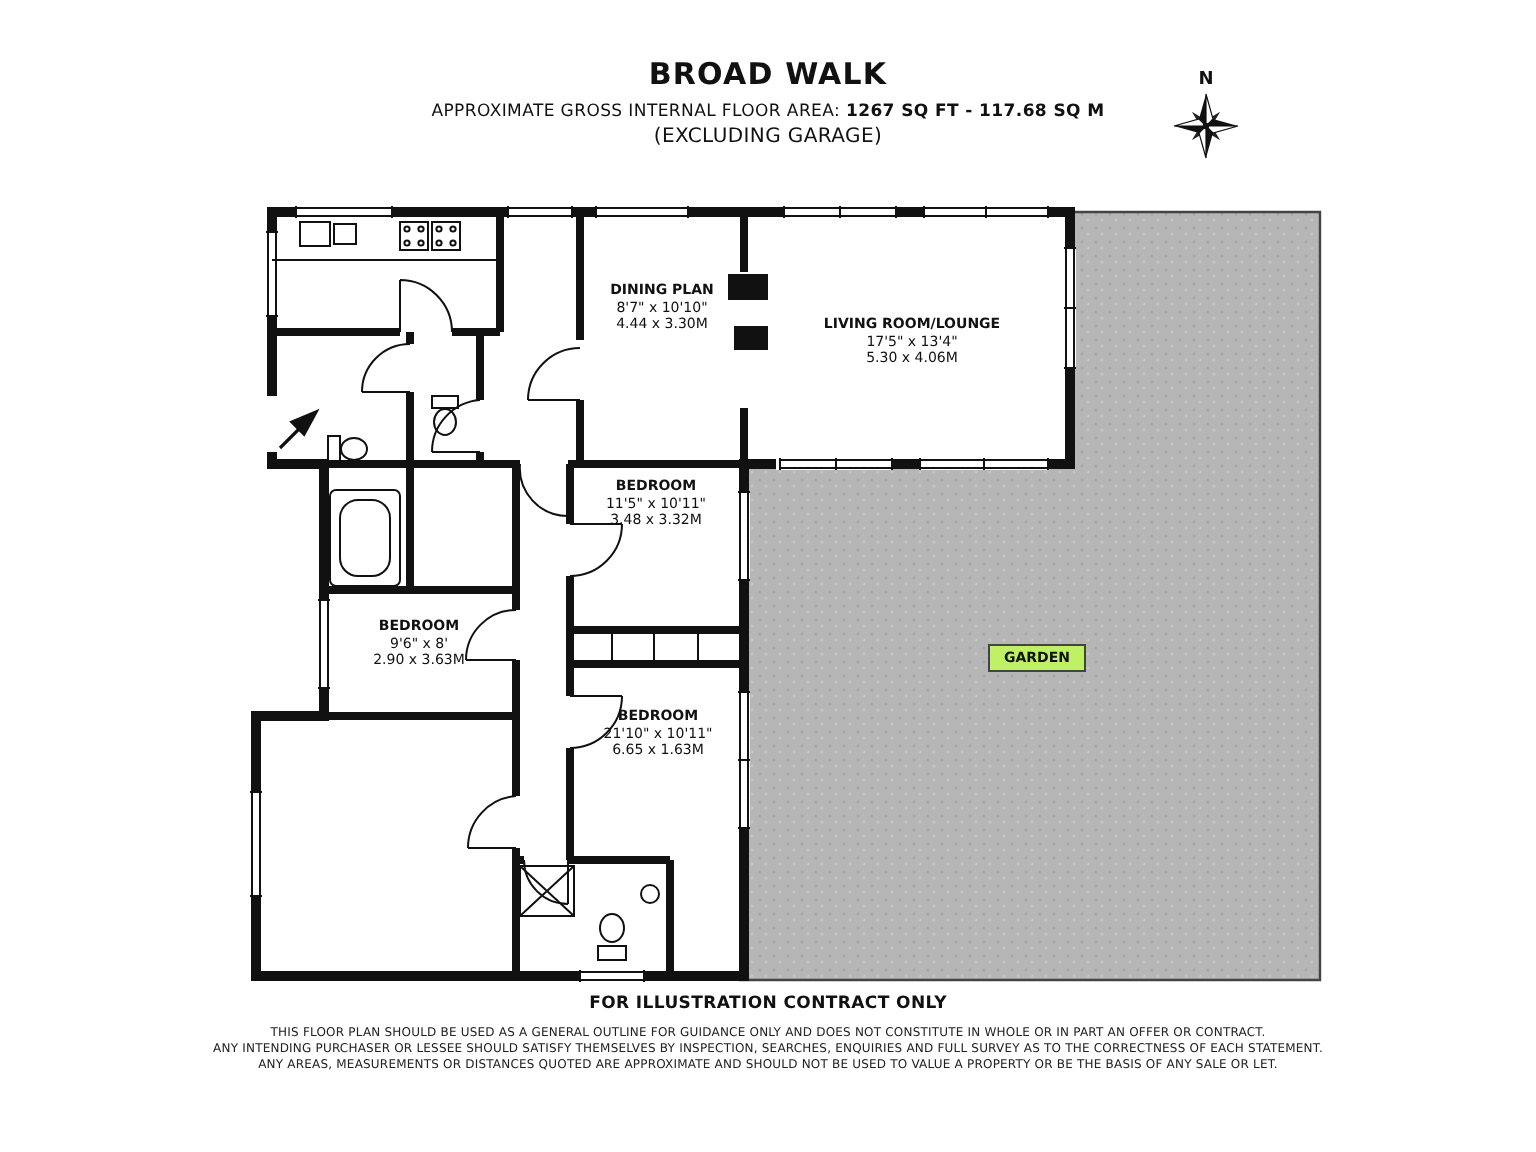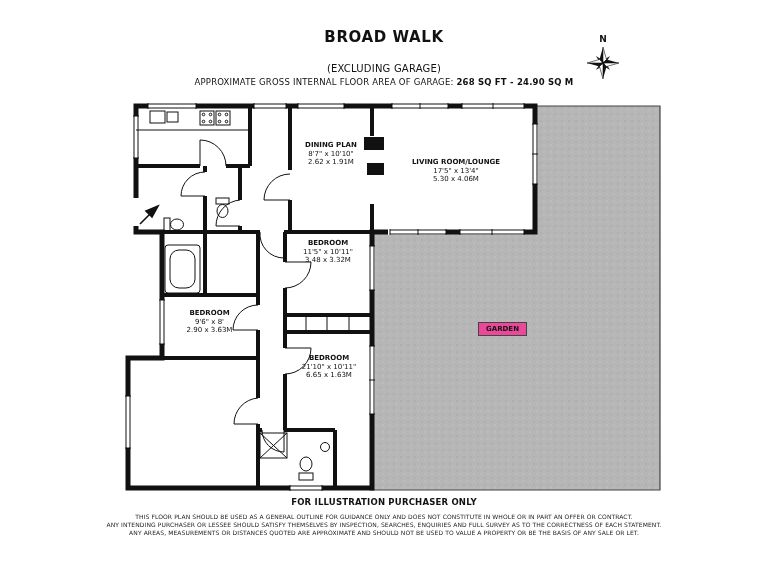--- a/index.html
+++ b/index.html
@@ -10,34 +10,34 @@
   .sub{font-size:8.5px;letter-spacing:.2px;}
   .sub b{font-weight:bold;}
   .sub1{top:51px;}
   .sub2{top:63px;font-size:10px;}
   .sub3{top:77px;}
   #plan{position:absolute;left:0;top:0;}
   svg text{font-family:"DejaVu Sans", sans-serif;}
   .room-label{position:absolute;text-align:center;font-size:7px;line-height:8.5px;color:#111;}
   .room-label span{display:block;}
   .room-label .rn{font-weight:bold;}
-  .garden-tag{position:absolute;left:478px;top:322px;background:#ec4899;border:1px solid #444;
+  .garden-tag{position:absolute;left:494px;top:322px;background:#bef264;border:1px solid #444;
               font-size:7px;line-height:8px;padding:2px 7px;font-weight:bold;}
   .foot1{top:497px;font-size:8.5px;font-weight:bold;letter-spacing:.2px;}
   .disc{position:absolute;left:0;width:100%;text-align:center;font-size:6px;line-height:8px;color:#222;letter-spacing:.1px;}
   .d1{top:513px;} .d2{top:521px;} .d3{top:529px;}
 </style>
 </head>
 <body>
 
 <div id="page">
 
   <div class="center title">BROAD WALK</div>
+  <div class="center sub sub1"><span>APPROXIMATE GROSS INTERNAL FLOOR AREA: </span><b>1267 SQ FT - 117.68 SQ M</b></div>
   <div class="center sub sub2">(EXCLUDING GARAGE)</div>
-  <div class="center sub sub3"><span>APPROXIMATE GROSS INTERNAL FLOOR AREA OF GARAGE: </span><b>268 SQ FT - 24.90 SQ M</b></div>
 
   <svg id="plan" width="768" height="576" viewBox="0 0 768 576">
     <defs>
       <pattern id="gtex" width="7" height="7" patternUnits="userSpaceOnUse">
         <rect width="7" height="7" fill="#b6b6b6"></rect>
         <circle cx="2" cy="2" r="0.8" fill="#a6a6a6"></circle>
         <circle cx="5" cy="5" r="0.8" fill="#c5c5c5"></circle>
       </pattern>
     </defs>
 
@@ -175,21 +175,21 @@
       <polygon points="-16,0 0,0 -3.5,3.5" fill="#111"></polygon>
       <polygon points="-16,0 0,0 -3.5,-3.5" fill="#fff" stroke="#111" stroke-width="0.6"></polygon>
       <circle r="1.6" fill="#111"></circle>
     </g>
     <text x="603" y="42" text-anchor="middle" font-size="9" font-weight="bold" fill="#111">N</text>
   </svg>
 
   <div class="room-label" style="left:281px;top:141px;width:100px;">
     <span class="rn">DINING PLAN</span>
     <span>8'7" x 10'10"</span>
-    <span>2.62 x 1.91M</span>
+    <span>4.44 x 3.30M</span>
   </div>
   <div class="room-label" style="left:386px;top:158px;width:140px;">
     <span class="rn">LIVING ROOM/LOUNGE</span>
     <span>17'5" x 13'4"</span>
     <span>5.30 x 4.06M</span>
   </div>
   <div class="room-label" style="left:278px;top:239px;width:100px;">
     <span class="rn">BEDROOM</span>
     <span>11'5" x 10'11"</span>
     <span>3.48 x 3.32M</span>
@@ -200,18 +200,18 @@
     <span>2.90 x 3.63M</span>
   </div>
   <div class="room-label" style="left:279px;top:354px;width:100px;">
     <span class="rn">BEDROOM</span>
     <span>21'10" x 10'11"</span>
     <span>6.65 x 1.63M</span>
   </div>
 
   <div class="garden-tag">GARDEN</div>
 
-  <div class="center foot1">FOR ILLUSTRATION PURCHASER ONLY</div>
+  <div class="center foot1">FOR ILLUSTRATION CONTRACT ONLY</div>
   <div class="disc d1">THIS FLOOR PLAN SHOULD BE USED AS A GENERAL OUTLINE FOR GUIDANCE ONLY AND DOES NOT CONSTITUTE IN WHOLE OR IN PART AN OFFER OR CONTRACT.</div>
   <div class="disc d2">ANY INTENDING PURCHASER OR LESSEE SHOULD SATISFY THEMSELVES BY INSPECTION, SEARCHES, ENQUIRIES AND FULL SURVEY AS TO THE CORRECTNESS OF EACH STATEMENT.</div>
   <div class="disc d3">ANY AREAS, MEASUREMENTS OR DISTANCES QUOTED ARE APPROXIMATE AND SHOULD NOT BE USED TO VALUE A PROPERTY OR BE THE BASIS OF ANY SALE OR LET.</div>
 
 </div>
 
 </body></html>

